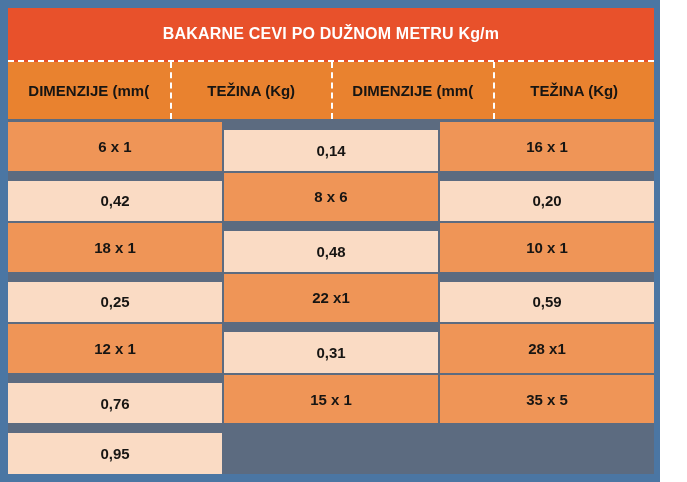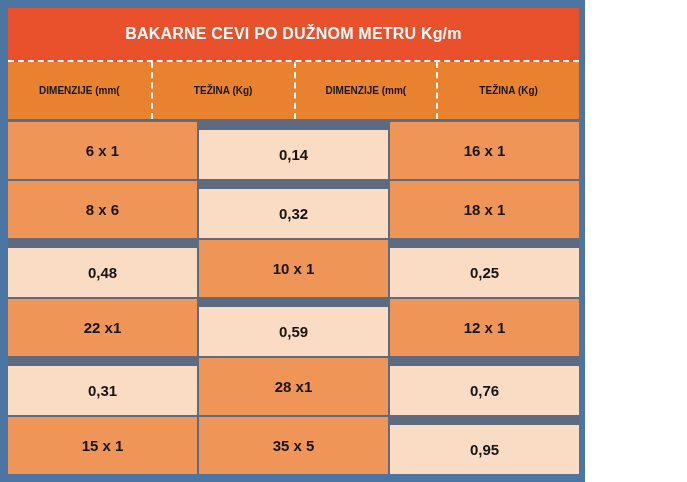--- a/index.html
+++ b/index.html
@@ -12,21 +12,21 @@
     --val-bg: #fadbc4;
     --cell-fg: #171513;
     --dash: #ffffff;
   }
   * { box-sizing: border-box; margin: 0; padding: 0; }
   html, body {
     width: 687px; height: 482px; overflow: hidden;
     font-family: "Liberation Sans", "DejaVu Sans", sans-serif;
   }
   .frame {
-    width: 585px; height: 482px;
+    width: 660px; height: 482px;
     background: var(--frame);
     padding: 8px 6px 8px 8px;
     display: flex; flex-direction: column;
   }
   .title-bar {
     height: 54px; flex: 0 0 54px;
     background: var(--title-bg);
     color: var(--title-fg);
     display: flex; align-items: center; justify-content: center;
     font-weight: 700; font-size: 16px; letter-spacing: 0.2px;
@@ -34,21 +34,21 @@
   }
   .header-row {
     flex: 0 0 57px;
     background: var(--header-bg);
     display: grid;
     grid-template-columns: repeat(4, 1fr);
   }
   .header-cell {
     display: flex; align-items: center; justify-content: center;
     color: var(--cell-fg);
-    font-weight: 700; font-size: 10px;
+    font-weight: 700; font-size: 15px;
   }
   .header-cell + .header-cell { border-left: 2px dashed var(--dash); }
   .data-grid {
     flex: 1 1 auto;
     background: var(--grid);
     border-top: 3px solid var(--grid);
     display: grid;
     grid-template-columns: repeat(3, 1fr);
     grid-auto-rows: 1fr;
     gap: 2px;
@@ -74,23 +74,24 @@
     <div class="header-cell">DIMENZIJE (mm(</div>
     <div class="header-cell">TEŽINA (Kg)</div>
     <div class="header-cell">DIMENZIJE (mm(</div>
     <div class="header-cell">TEŽINA (Kg)</div>
   </div>
 
   <div class="data-grid">
     <div class="cell dim">6 x 1</div>
     <div class="cell val">0,14</div>
     <div class="cell dim">16 x 1</div>
+    <div class="cell val">0,42</div>
 
     <div class="cell dim">8 x 6</div>
-    <div class="cell val">0,32</div>
+    <div class="cell val">0,20</div>
     <div class="cell dim">18 x 1</div>
     <div class="cell val">0,48</div>
 
     <div class="cell dim">10 x 1</div>
     <div class="cell val">0,25</div>
     <div class="cell dim">22 x1</div>
     <div class="cell val">0,59</div>
 
     <div class="cell dim">12 x 1</div>
     <div class="cell val">0,31</div>

